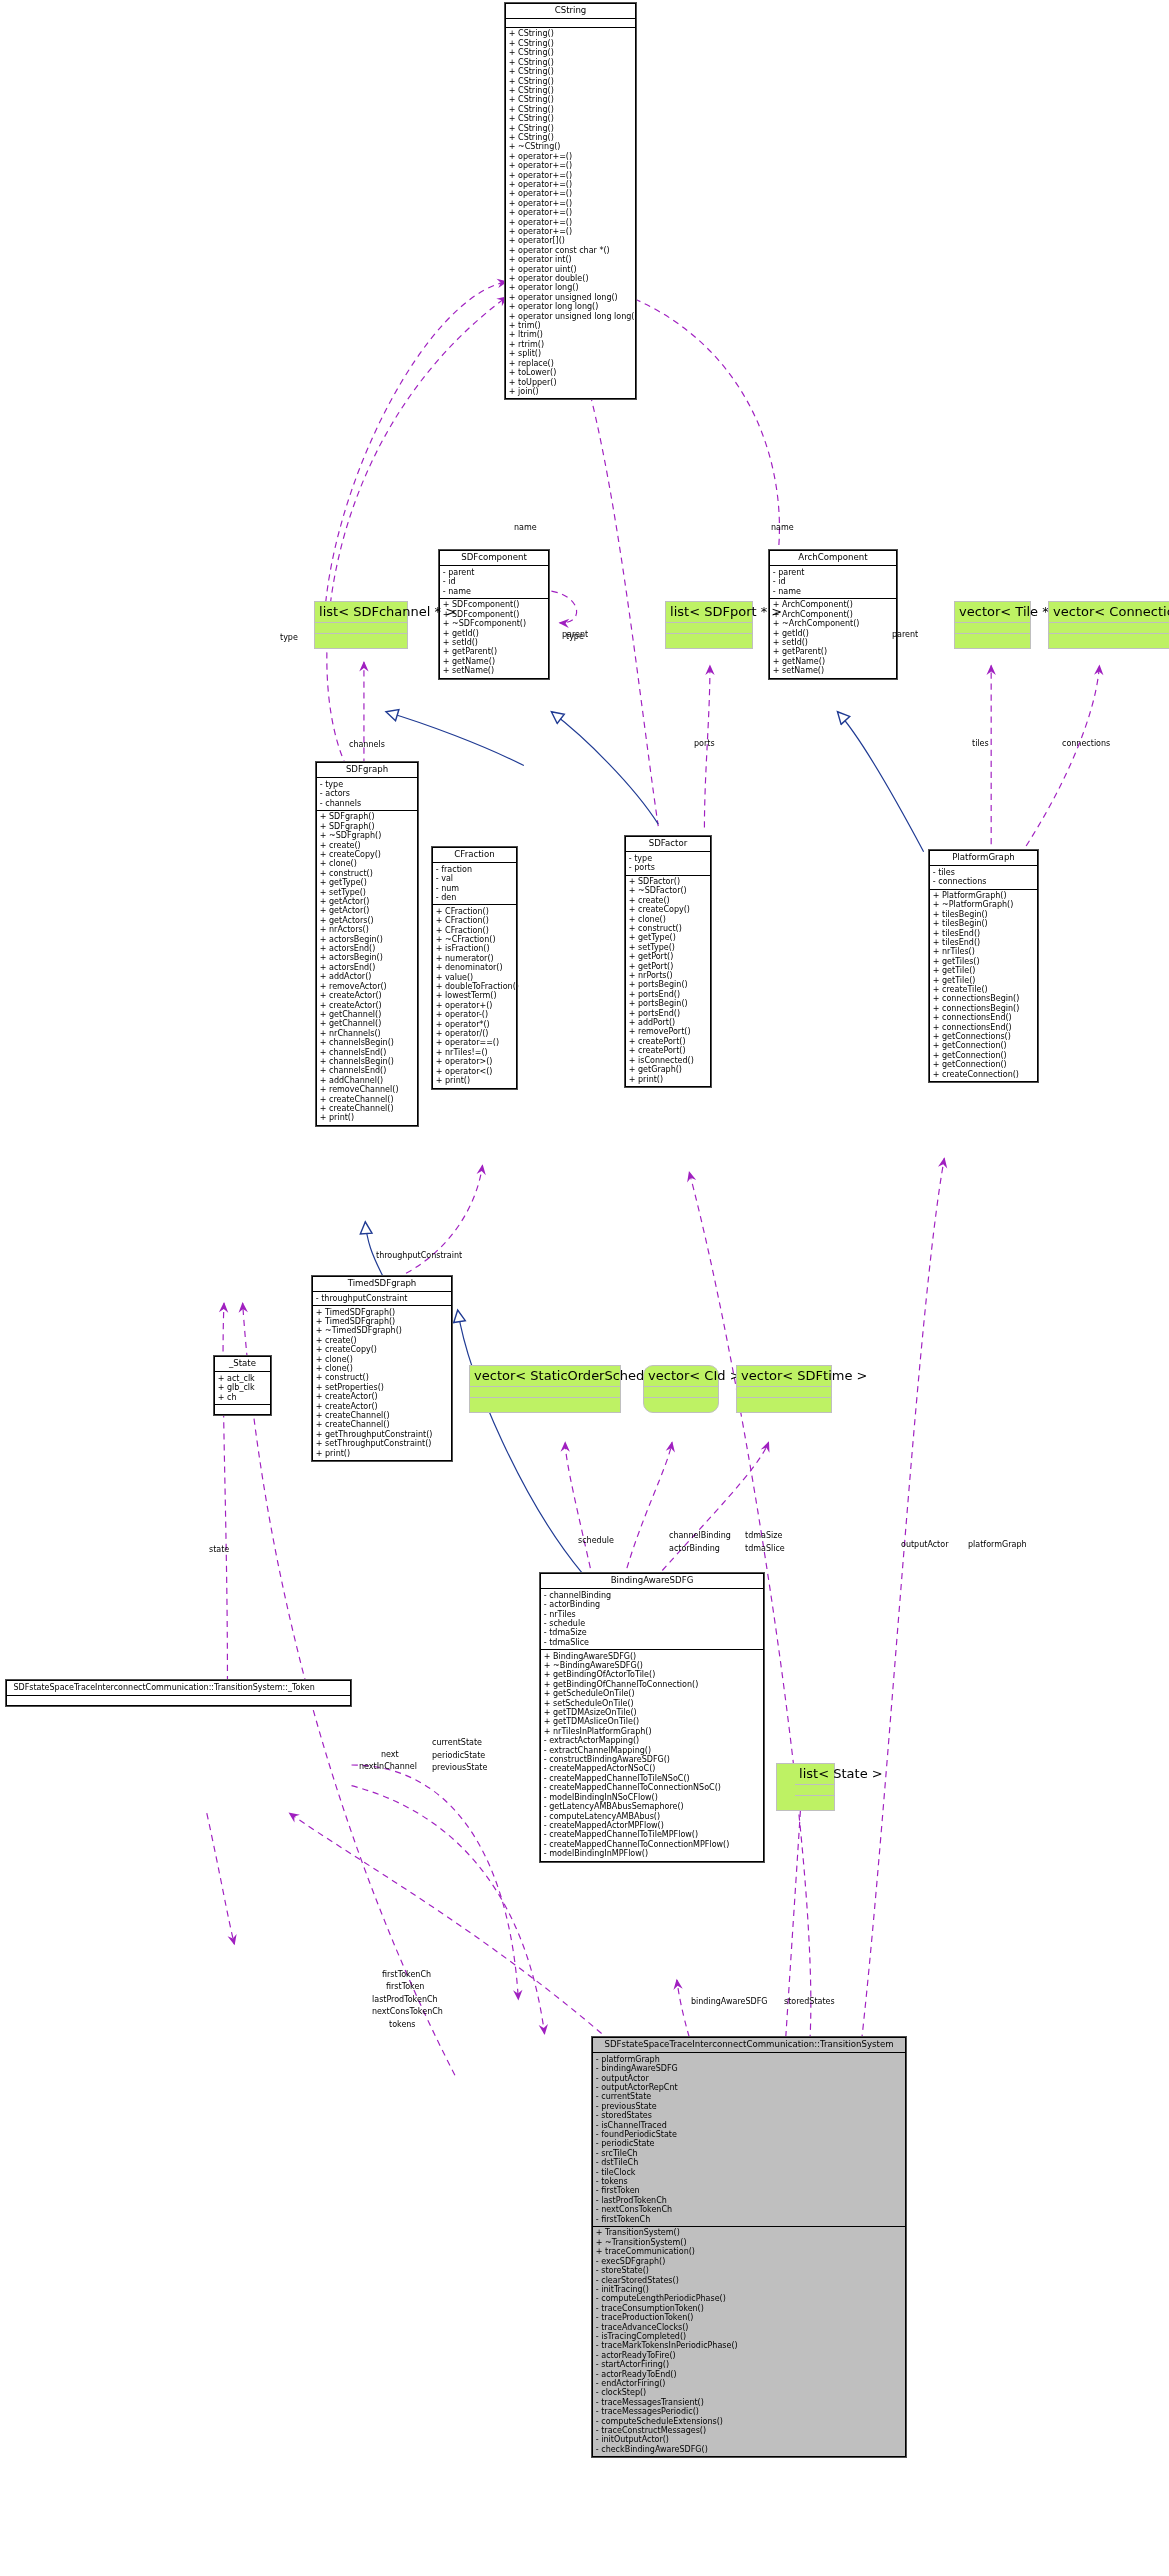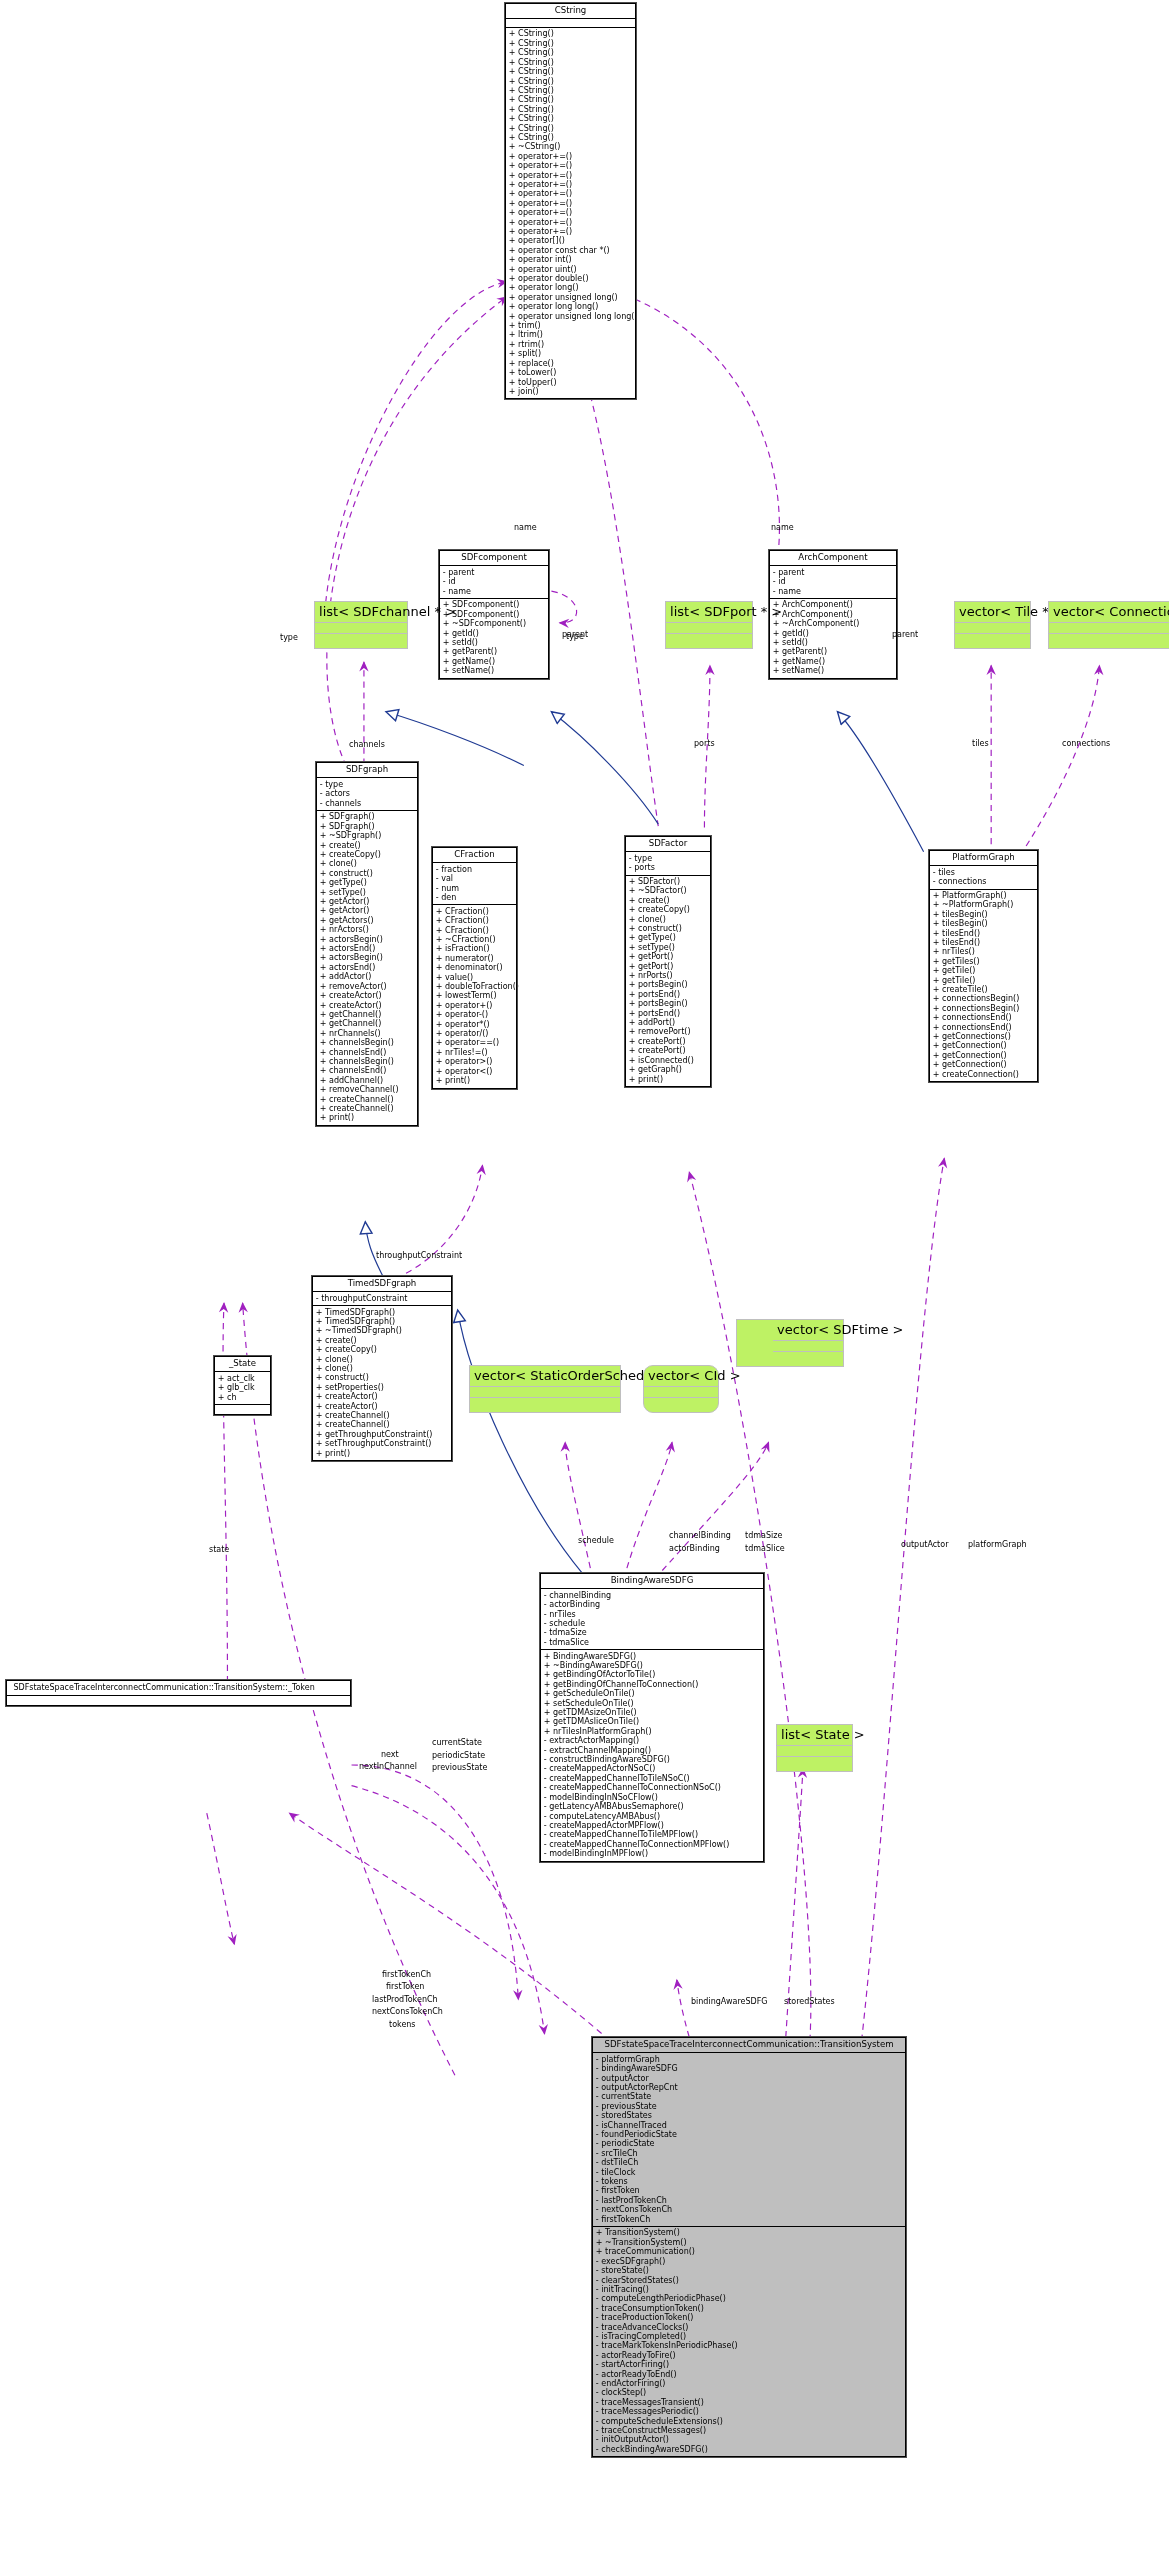--- a/index.html
+++ b/index.html
@@ -519,27 +519,27 @@
     <div class="sect"></div>
     <div class="sect"></div>
   </div>
 
   <div class="tmpl" style="left:643px; top:1365px; width:76px;border-radius:10px;">
     <div class="title">vector&lt; CId &gt;</div>
     <div class="sect"></div>
     <div class="sect"></div>
   </div>
 
-  <div class="tmpl" style="left:736px; top:1319px; width:108px;padding-left:36px;">
+  <div class="tmpl" style="left:736px; top:1365px; width:96px;">
     <div class="title">vector&lt; SDFtime &gt;</div>
     <div class="sect"></div>
     <div class="sect"></div>
   </div>
 
-  <div class="tmpl" style="left:776px; top:1724px; width:77px;">
+  <div class="tmpl" style="left:776px; top:1763px; width:59px;padding-left:18px;">
     <div class="title">list&lt; State &gt;</div>
     <div class="sect"></div>
     <div class="sect"></div>
   </div>
 
   <div class="elabel" style="left:280px; top:633px;">type</div>
   <div class="elabel" style="left:514px; top:523px;">name</div>
   <div class="elabel" style="left:771px; top:523px;">name</div>
   <div class="elabel" style="left:566px; top:632px;">type</div>
   <div class="elabel" style="left:562px; top:630px;">parent</div>

